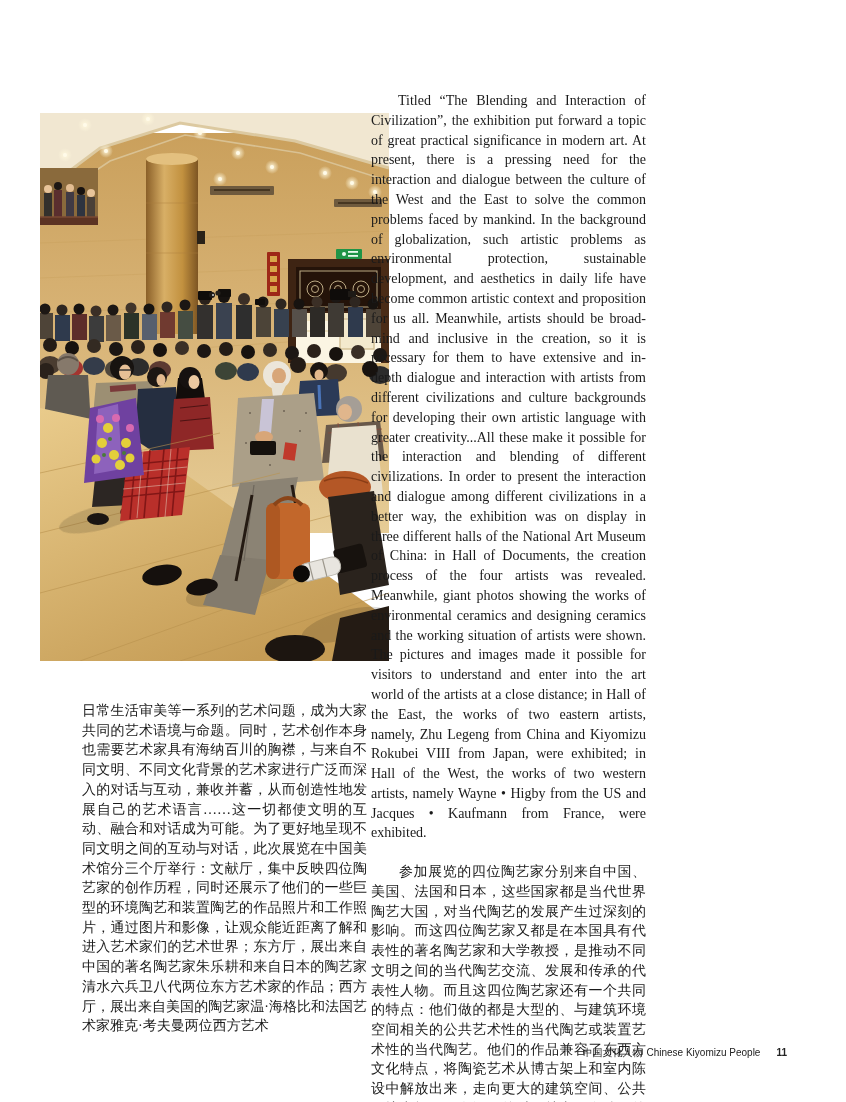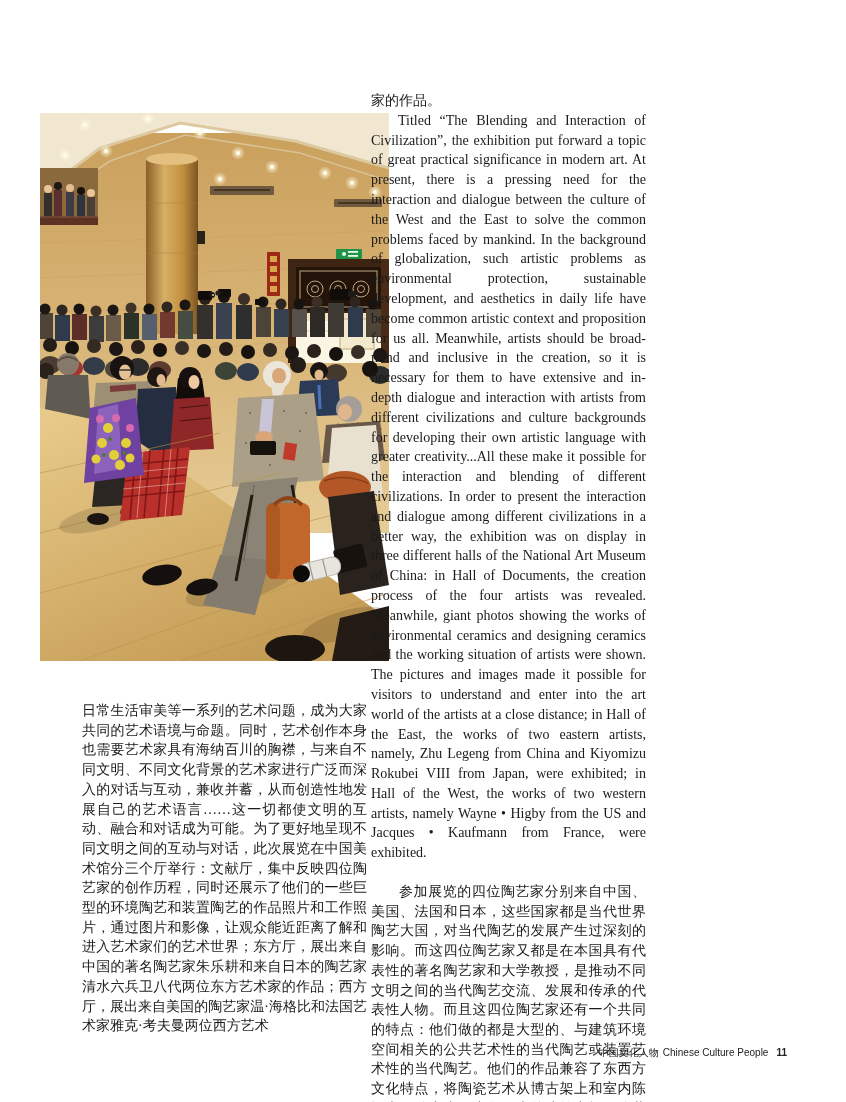--- a/index.html
+++ b/index.html
@@ -28,21 +28,21 @@
   }
   .col-left{
     position:absolute;left:82px;top:701px;width:285px;
     font-size:14px;line-height:19.7px;text-align:justify;
   }
   .footer{
     position:absolute;top:1046px;right:59px;
     font-family:"Liberation Sans","DejaVu Sans",sans-serif;
     font-size:10px;color:#222;white-space:nowrap;
   }
-  .footer .pgnum{font-weight:bold;margin-left:8px;text-align:center;}
+  .footer .pgnum{font-weight:bold;margin-left:16px;text-align:center;}
   .footer .en{margin-left:4px;}
 </style>
 </head>
 <body>
 
 <figure class="photo">
 <svg viewBox="0 0 349 548" preserveAspectRatio="none">
   <defs>
     <linearGradient id="wallGrad" x1="0" y1="0" x2="0" y2="1">
       <stop offset="0" stop-color="#caa05c"></stop>
@@ -426,22 +426,21 @@
       <circle cx="260" cy="451" r="8.5" fill="#0d0a08"></circle>
     </g>
 
     <polygon points="300,505 349,493 349,548 292,548" fill="#241b14"></polygon>
     <ellipse cx="255" cy="536" rx="30" ry="14" fill="#1c1510"></ellipse>
   </g>
 </svg>
 </figure>
 
 <div class="col-right">
-  <div class="lead-zh" lang="zh">家的作品。</div>
   <p class="para-en" lang="en" style="margin:0;">Titled “The Blending and Interaction of Civilization”, the exhibition put forward a topic of great practical significance in modern art. At present, there is a pressing need for the interaction and dialogue between the culture of the West and the East to solve the common problems faced by mankind. In the background of globalization, such artistic problems as environmental protection, sustainable development, and aesthetics in daily life have become common artistic context and proposition for us all. Meanwhile, artists should be broad-mind and inclusive in the creation, so it is necessary for them to have extensive and in-depth dialogue and interaction with artists from different civilizations and culture backgrounds for developing their own artistic language with greater creativity...All these make it possible for the interaction and blending of different civilizations. In order to present the interaction and dialogue among different civilizations in a better way, the exhibition was on display in three different halls of the National Art Museum of China: in Hall of Documents, the creation process of the four artists was revealed. Meanwhile, giant photos showing the works of environmental ceramics and designing ceramics and the working situation of artists were shown. The pictures and images made it possible for visitors to understand and enter into the art world of the artists at a close distance; in Hall of the East, the works of two eastern artists, namely, Zhu Legeng from China and Kiyomizu Rokubei VIII from Japan, were exhibited; in Hall of the West, the works of two western artists, namely Wayne • Higby from the US and Jacques • Kaufmann from France, were exhibited.</p>
   <p class="para-zh" lang="zh" style="margin-bottom:0;">参加展览的四位陶艺家分别来自中国、美国、法国和日本，这些国家都是当代世界陶艺大国，对当代陶艺的发展产生过深刻的影响。而这四位陶艺家又都是在本国具有代表性的著名陶艺家和大学教授，是推动不同文明之间的当代陶艺交流、发展和传承的代表性人物。而且这四位陶艺家还有一个共同的特点：他们做的都是大型的、与建筑环境空间相关的公共艺术性的当代陶艺或装置艺术性的当代陶艺。他们的作品兼容了东西方文化特点，将陶瓷艺术从博古架上和室内陈设中解放出来，走向更大的建筑空间、公共环境空间，具有浓厚的时代特点。在他们的作品中，我们不仅看到了东西方文明融合的特点，而且真切感受到不同文明之间的相互学习和交流将成为当今世界文明对话的一种新常态。</p>
 </div>
 
 <div class="col-left" lang="zh">日常生活审美等一系列的艺术问题，成为大家共同的艺术语境与命题。同时，艺术创作本身也需要艺术家具有海纳百川的胸襟，与来自不同文明、不同文化背景的艺术家进行广泛而深入的对话与互动，兼收并蓄，从而创造性地发展自己的艺术语言……这一切都使文明的互动、融合和对话成为可能。为了更好地呈现不同文明之间的互动与对话，此次展览在中国美术馆分三个厅举行：文献厅，集中反映四位陶艺家的创作历程，同时还展示了他们的一些巨型的环境陶艺和装置陶艺的作品照片和工作照片，通过图片和影像，让观众能近距离了解和进入艺术家们的艺术世界；东方厅，展出来自中国的著名陶艺家朱乐耕和来自日本的陶艺家清水六兵卫八代两位东方艺术家的作品；西方厅，展出来自美国的陶艺家温·海格比和法国艺术家雅克·考夫曼两位西方艺术</div>
 
 <div class="footer">
-  <span>中国文化人物</span><span class="en">Chinese Culture People</span><span class="pgnum">11</span>
+  <span>中国文化人物</span><span class="en">Chinese Kiyomizu People</span><span class="pgnum">11</span>
 </div>
 
 </body></html>

